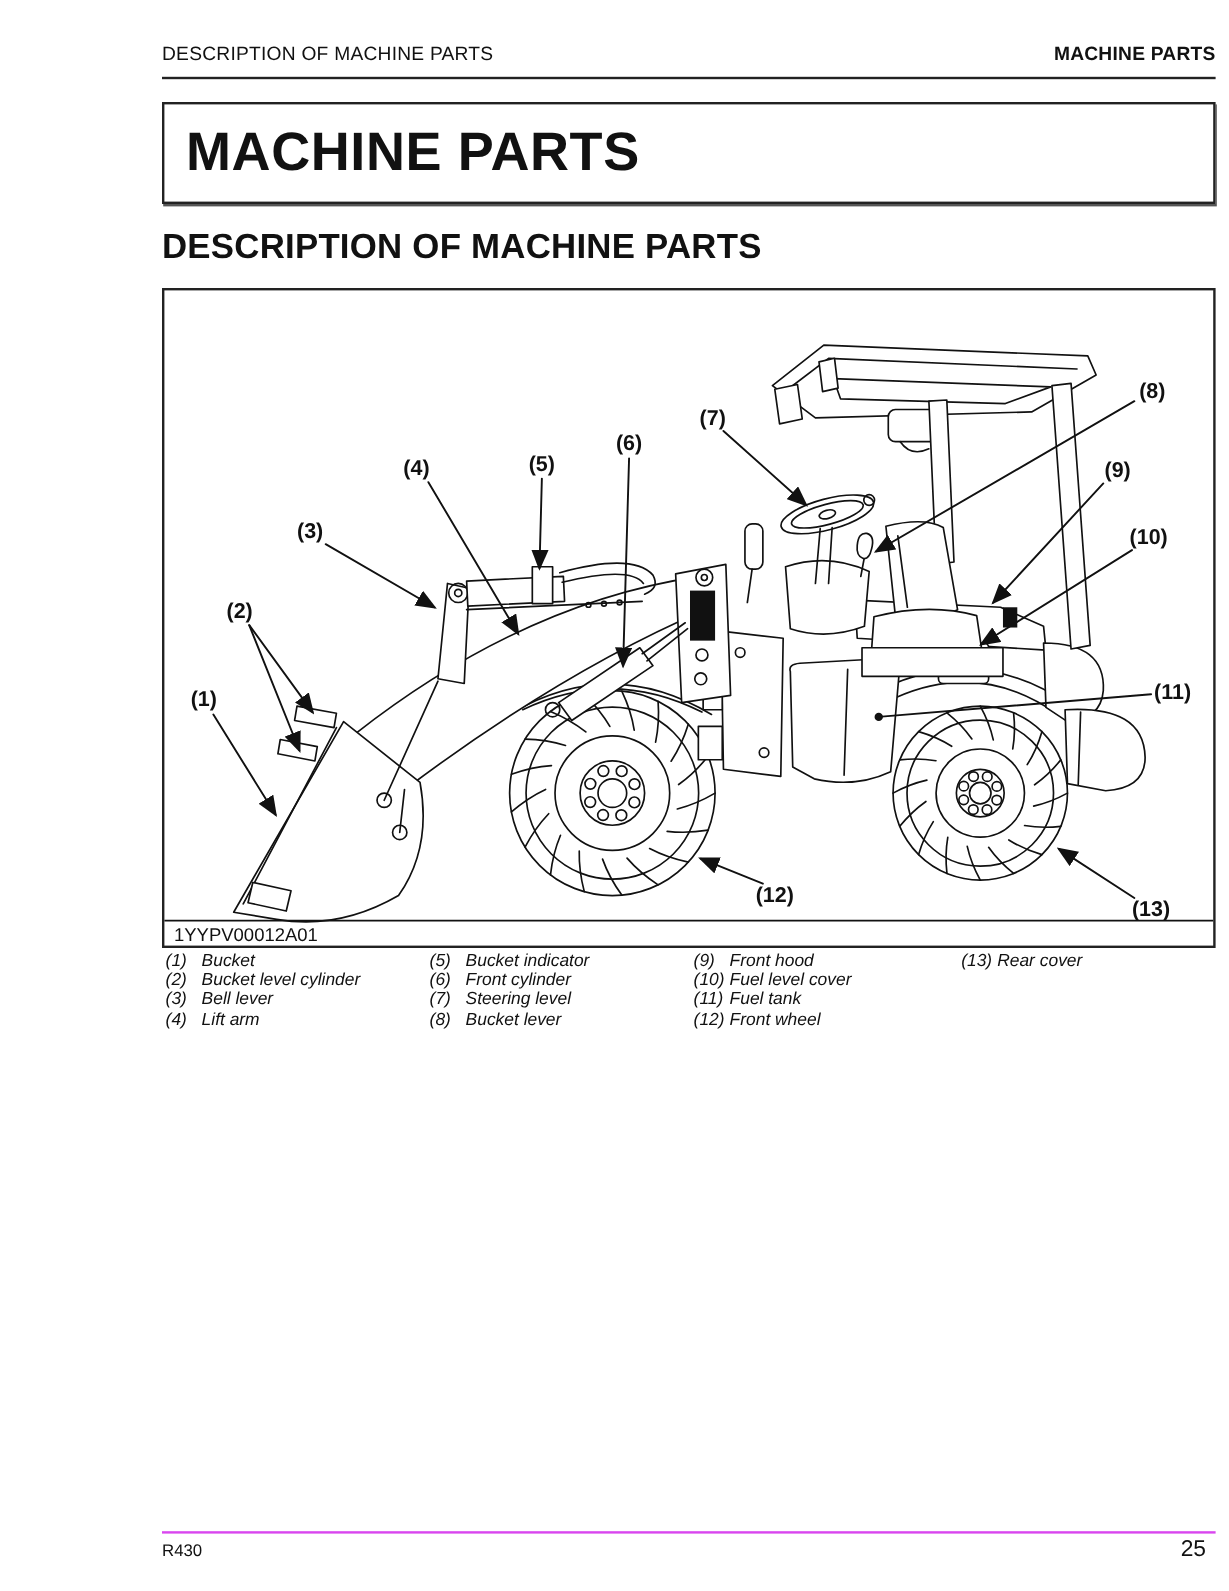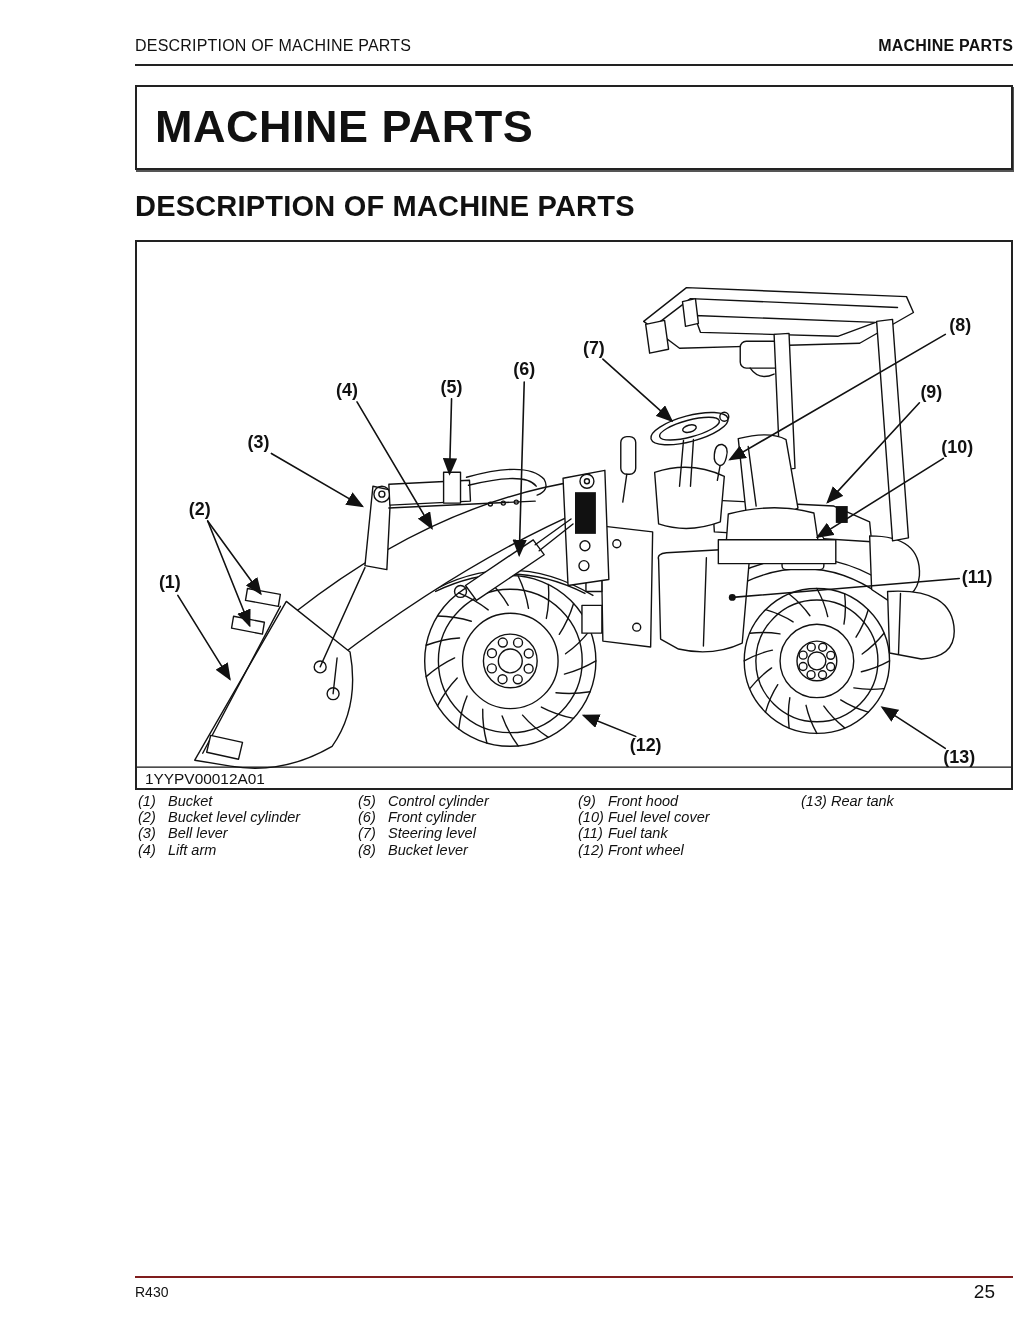--- a/index.html
+++ b/index.html
@@ -24,23 +24,23 @@
   .idtext{font:15.5px "Liberation Sans",sans-serif;fill:#111;stroke:none;}
   .lead{stroke:#111;stroke-width:1.6;fill:none;marker-end:url(#ah);}
   .lead2{stroke:#111;stroke-width:1.6;fill:none;}
   
   .legend{position:absolute;left:97px;top:793px;width:878px;height:70px;font-size:14.5px;font-style:italic;}
   .lcol{position:absolute;top:0;}
   .lcol.c1{left:3px;} .lcol.c2{left:223px;} .lcol.c3{left:443px;} .lcol.c4{left:666px;}
   .lrow{display:flex;height:16.2px;line-height:16.2px;}
   .lnum{width:30px;flex:0 0 30px;}
   
-  .ftr{position:absolute;left:97px;top:1276px;width:878px;border-top:2px solid #7f1d1d;}
+  .ftr{position:absolute;left:97px;top:1276px;width:878px;border-top:2px solid #d946ef;}
   .ftr-left{position:absolute;left:0;top:6px;font-size:14px;}
-  .ftr-right{position:absolute;right:18px;top:3px;font-size:19px;}
+  .ftr-right{position:absolute;right:8px;top:3px;font-size:19px;}
 </style>
 </head>
 <body>
 
 <div class="page">
 
   <div class="hdr">
     <span class="hdr-left">DESCRIPTION OF MACHINE PARTS</span>
     <span class="hdr-right">MACHINE PARTS</span>
   </div>
@@ -314,21 +314,21 @@
           <span>Bell lever</span>
         </div>
       <div class="lrow">
           <span class="lnum">(4)</span>
           <span>Lift arm</span>
         </div>
     </div>
     <div class="lcol c2">
       <div class="lrow">
           <span class="lnum">(5)</span>
-          <span>Control cylinder</span>
+          <span>Bucket indicator</span>
         </div>
       <div class="lrow">
           <span class="lnum">(6)</span>
           <span>Front cylinder</span>
         </div>
       <div class="lrow">
           <span class="lnum">(7)</span>
           <span>Steering level</span>
         </div>
       <div class="lrow">
@@ -350,21 +350,21 @@
           <span>Fuel tank</span>
         </div>
       <div class="lrow">
           <span class="lnum">(12)</span>
           <span>Front wheel</span>
         </div>
     </div>
     <div class="lcol c4">
       <div class="lrow">
           <span class="lnum">(13)</span>
-          <span>Rear tank</span>
+          <span>Rear cover</span>
         </div>
     </div>
   </div>
 
   <div class="ftr">
     <span class="ftr-left">R430</span>
     <span class="ftr-right">25</span>
   </div>
 </div>
 

